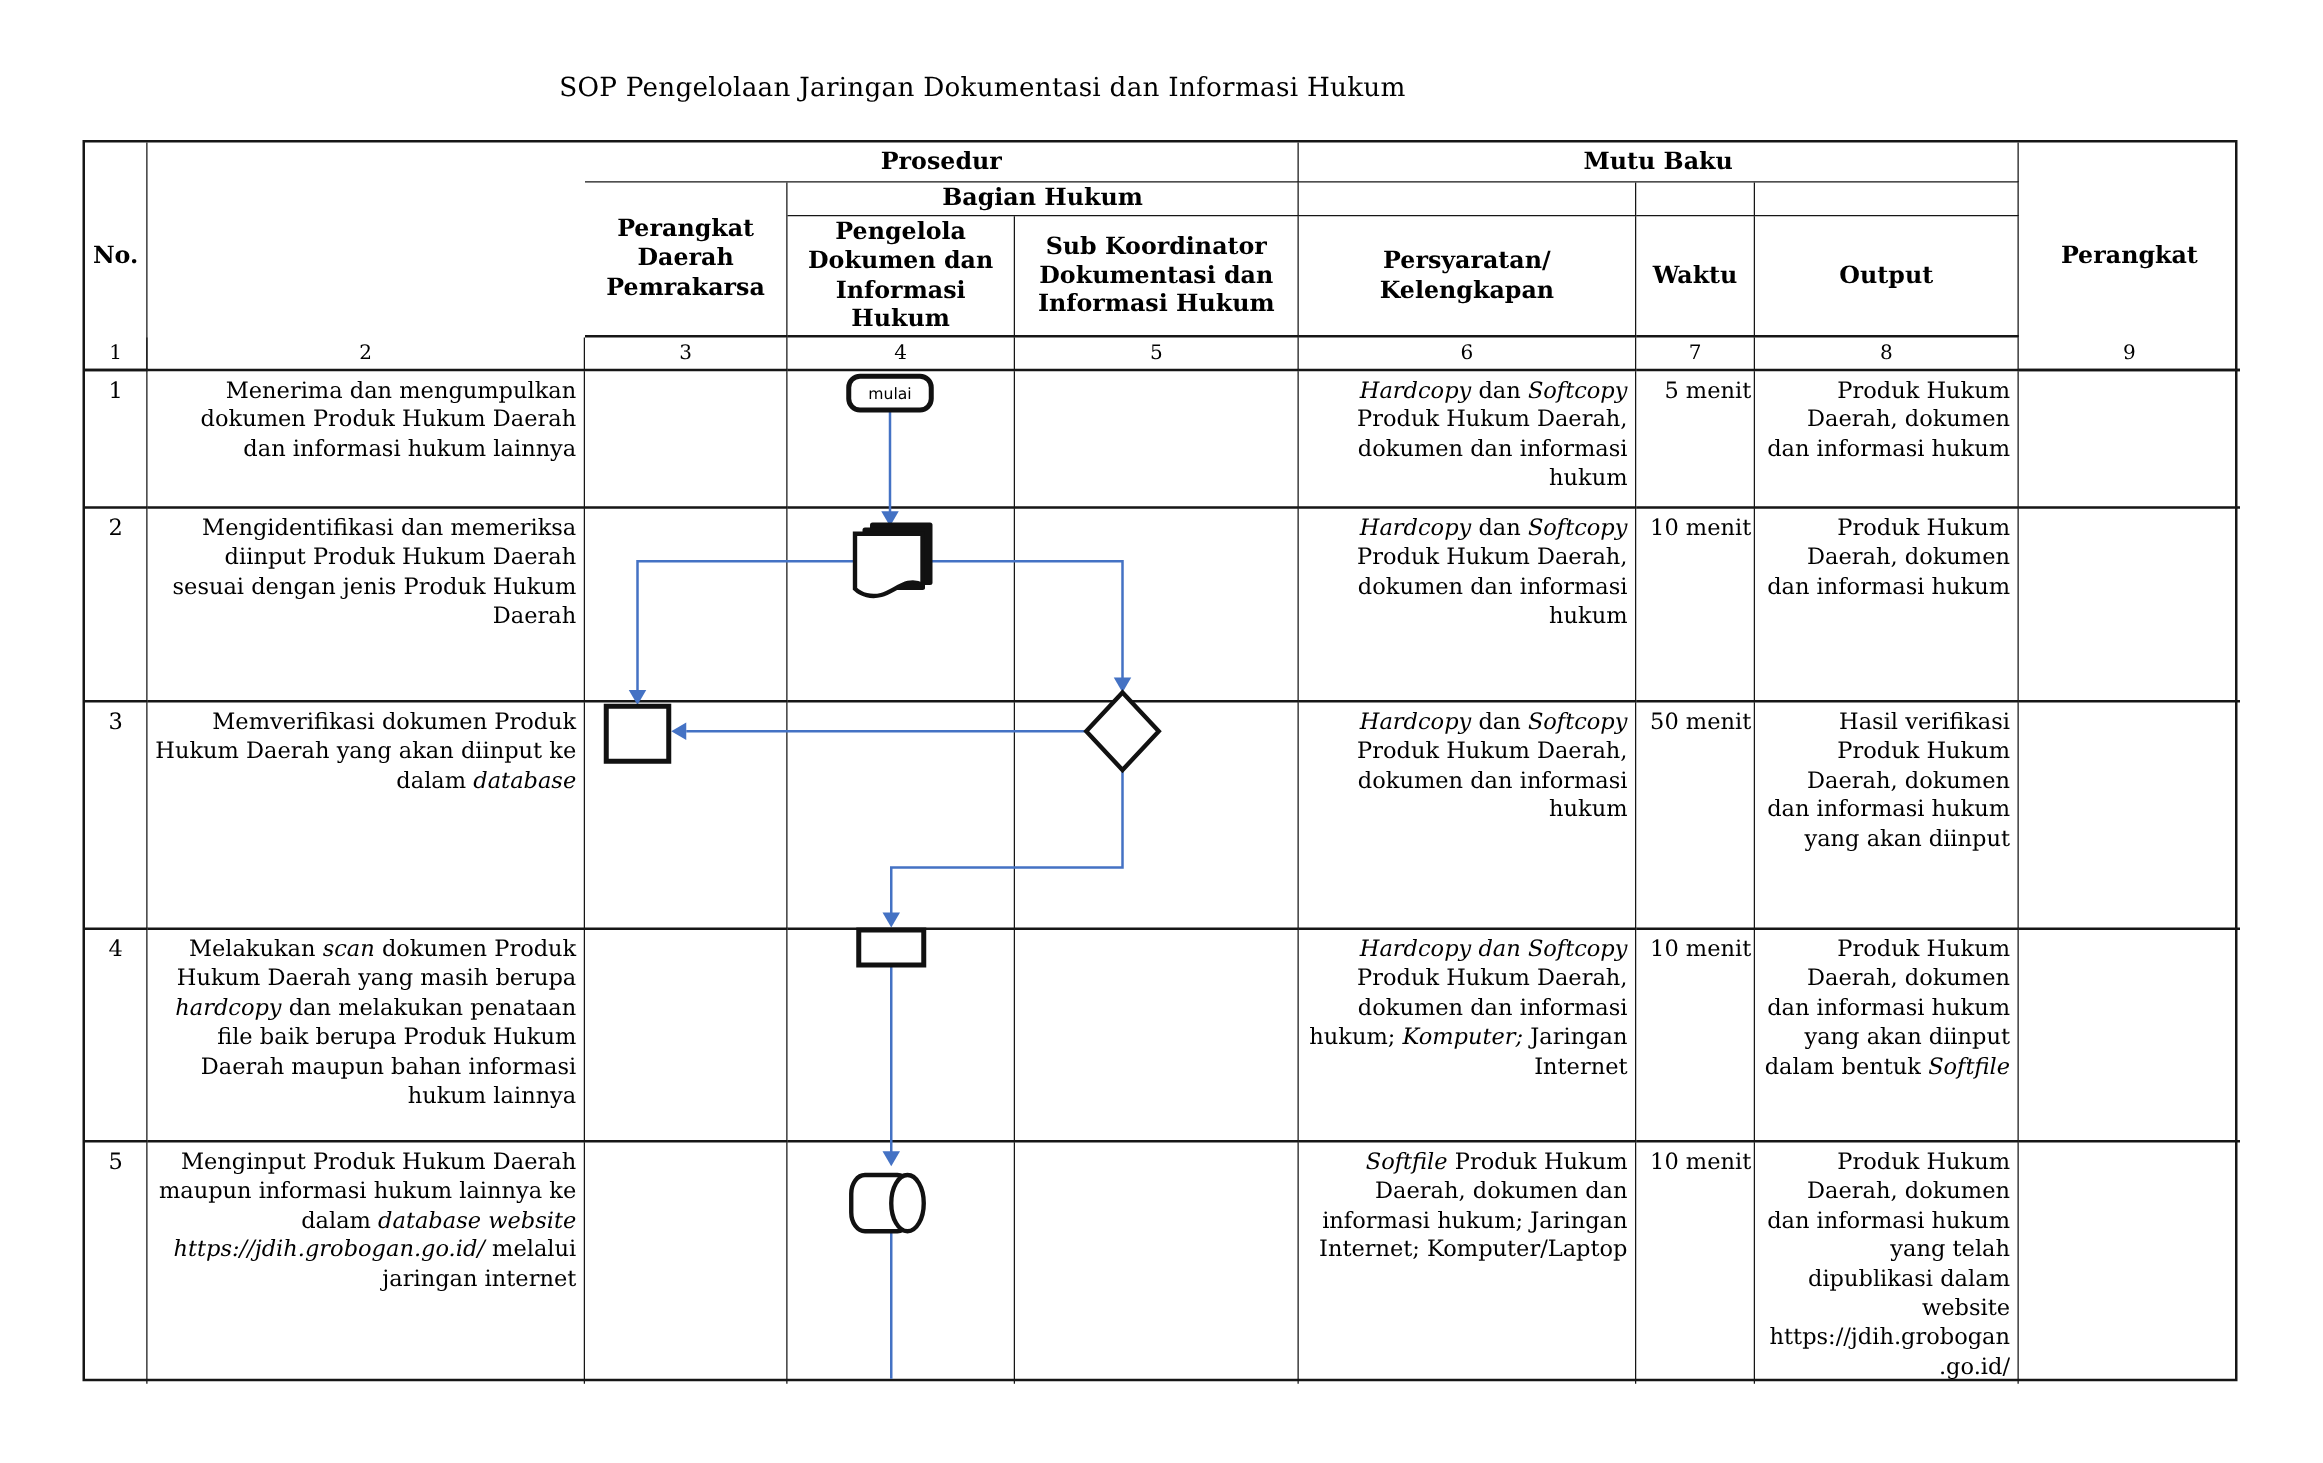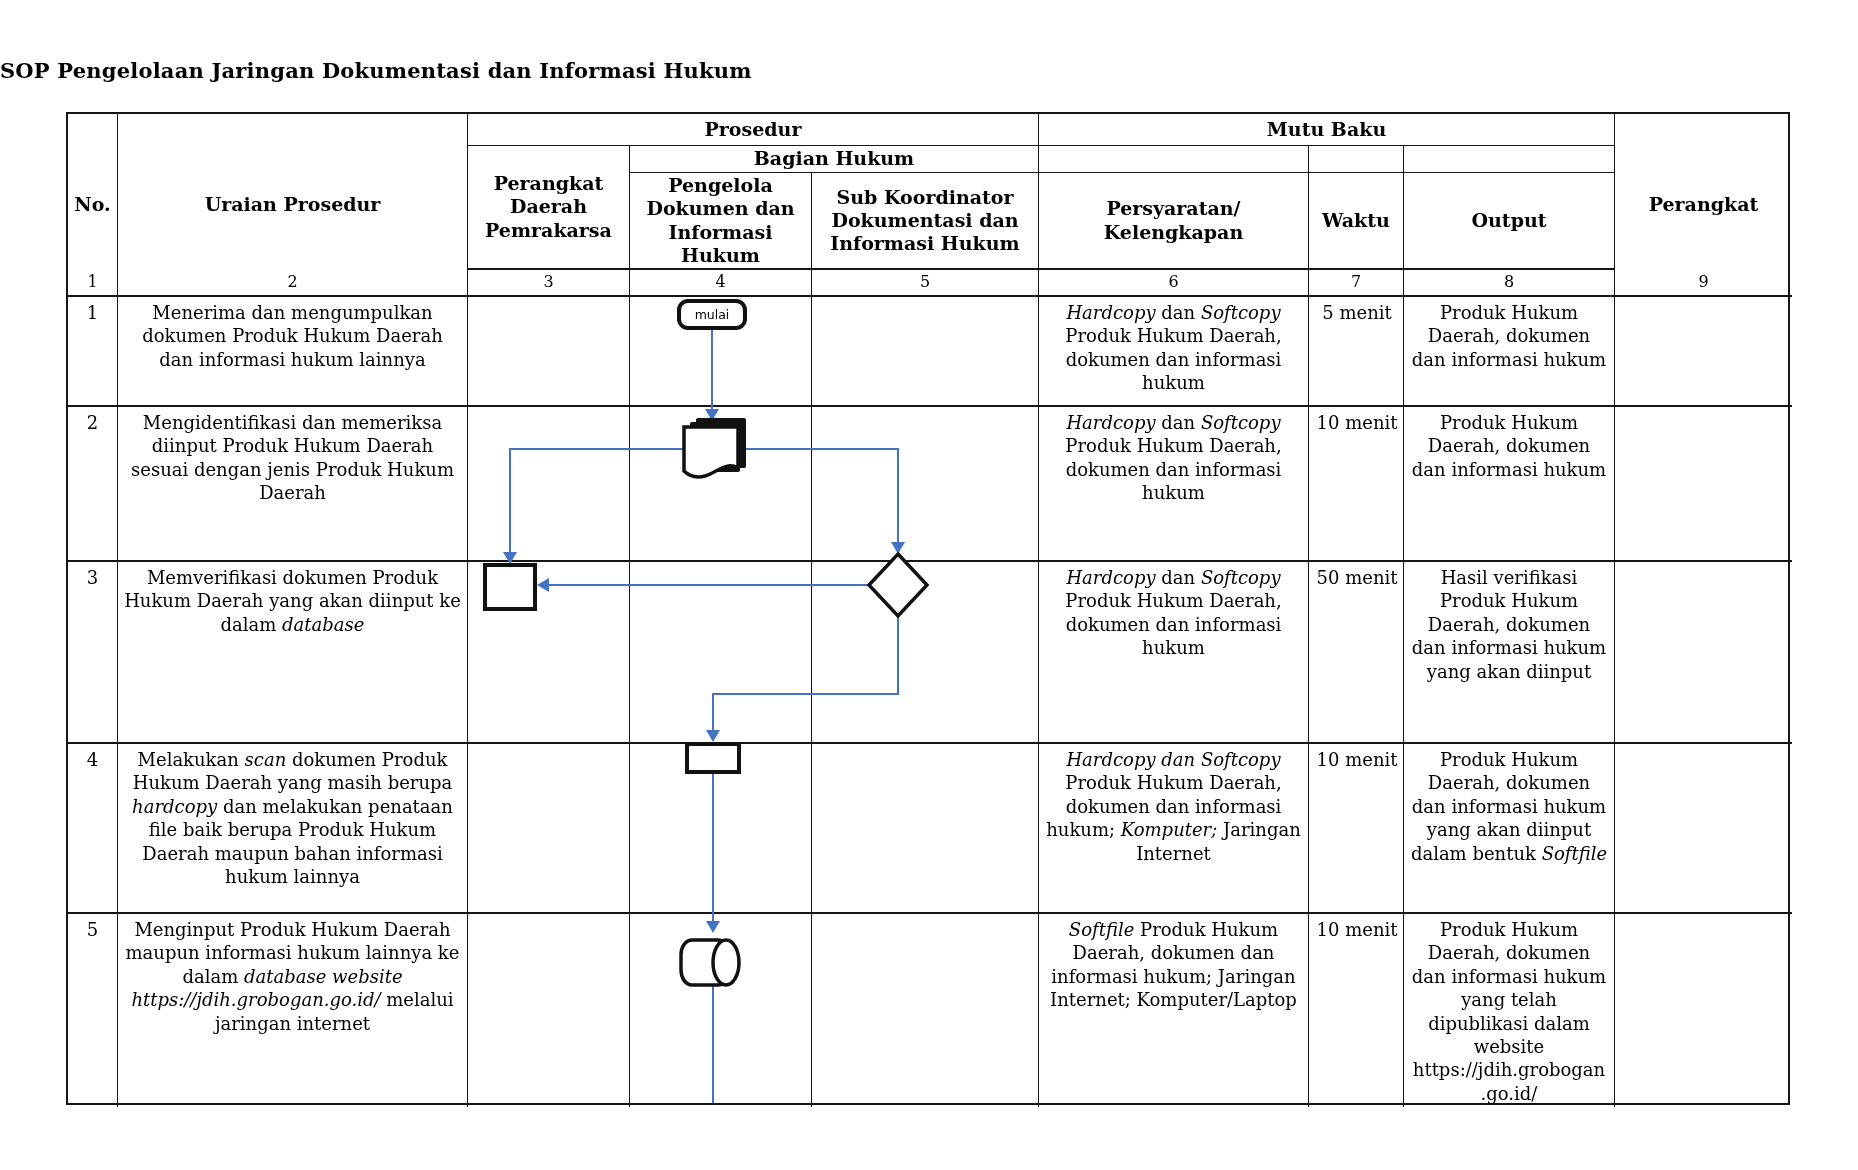--- a/index.html
+++ b/index.html
@@ -1,51 +1,50 @@
 <!DOCTYPE html>
 <html><head>
 <meta charset="utf-8">
 <style>
   html,body{margin:0;padding:0;background:#ffffff;}
   .page{position:relative;width:1858px;height:1170px;background:#ffffff;overflow:hidden;
         font-family:"DejaVu Serif", serif;color:#000;}
-  .title{position:absolute;left:0;top:58px;width:1572px;
-         font-size:21px;font-weight:bold;letter-spacing:.2px;}
+  .title{position:absolute;left:0;top:58px;width:1572px;text-align:center;
+         font-size:21px;font-weight:normal;letter-spacing:.2px;}
   
   .sop-table{position:absolute;left:66px;top:112px;width:1724px;height:993px;
     display:grid;box-sizing:border-box;
     grid-template-columns:50px 350px 162px 182px 227px 270px 95px 211px 177px;
     grid-template-rows:32px 27px 97px 27px 110px 155px 182px 170px 193px;
     border:2.5px solid #161616;}
   .cell{box-sizing:border-box;border-right:1.5px solid #161616;border-bottom:1.5px solid #161616;
         font-size:18px;line-height:1.3;overflow:hidden;}
   .cell.last{border-right:none;}
   .cell.bot{border-bottom:none;}
   .bb2{border-bottom-width:2.5px;}
   .bb1{border-bottom-width:2px;}
   .hd{display:flex;align-items:center;justify-content:center;text-align:center;
       font-weight:bold;font-size:19px;line-height:1.22;padding:2px 4px;white-space:pre-line;}
   .num{display:flex;align-items:center;justify-content:center;font-size:16px;}
-  .td{padding:4px 6px 2px 6px;text-align:center;vertical-align:top;}
+  .td{padding:4px 6px 2px 6px;text-align:right;vertical-align:top;}
   .td.center{text-align:center;padding-left:0;padding-right:0;}
   .td.wrap-any{overflow-wrap:anywhere;}
   .flow-overlay{position:absolute;left:0;top:0;width:1858px;height:1170px;pointer-events:none;}
   .mulai-label{font-family:"DejaVu Sans", sans-serif;font-size:12.5px;}
 </style>
 </head>
 <body>
 
 <div class="page">
 
   <div class="title">SOP Pengelolaan Jaringan Dokumentasi dan Informasi Hukum</div>
 
   <div class="sop-table">
 
     <div class="cell hd bb2" style="grid-column:1;grid-row:1/5;border-bottom-width:2.5px">No.</div>
-    <div class="cell hd bb2" style="grid-column:2;grid-row:1/5;border-bottom-width:2.5px">Uraian Prosedur</div>
     <div class="cell hd" style="grid-column:3/6;grid-row:1">Prosedur</div>
     <div class="cell hd" style="grid-column:6/9;grid-row:1">Mutu Baku</div>
     <div class="cell hd last bb2" style="grid-column:9;grid-row:1/5;border-bottom-width:2.5px">Perangkat</div>
 
     <div class="cell hd bb2" style="grid-column:3;grid-row:2/4">Perangkat Daerah Pemrakarsa</div>
     <div class="cell hd" style="grid-column:4/6;grid-row:2">Bagian Hukum</div>
     <div class="cell" style="grid-column:6;grid-row:2"></div>
     <div class="cell" style="grid-column:7;grid-row:2"></div>
     <div class="cell" style="grid-column:8;grid-row:2"></div>
 

